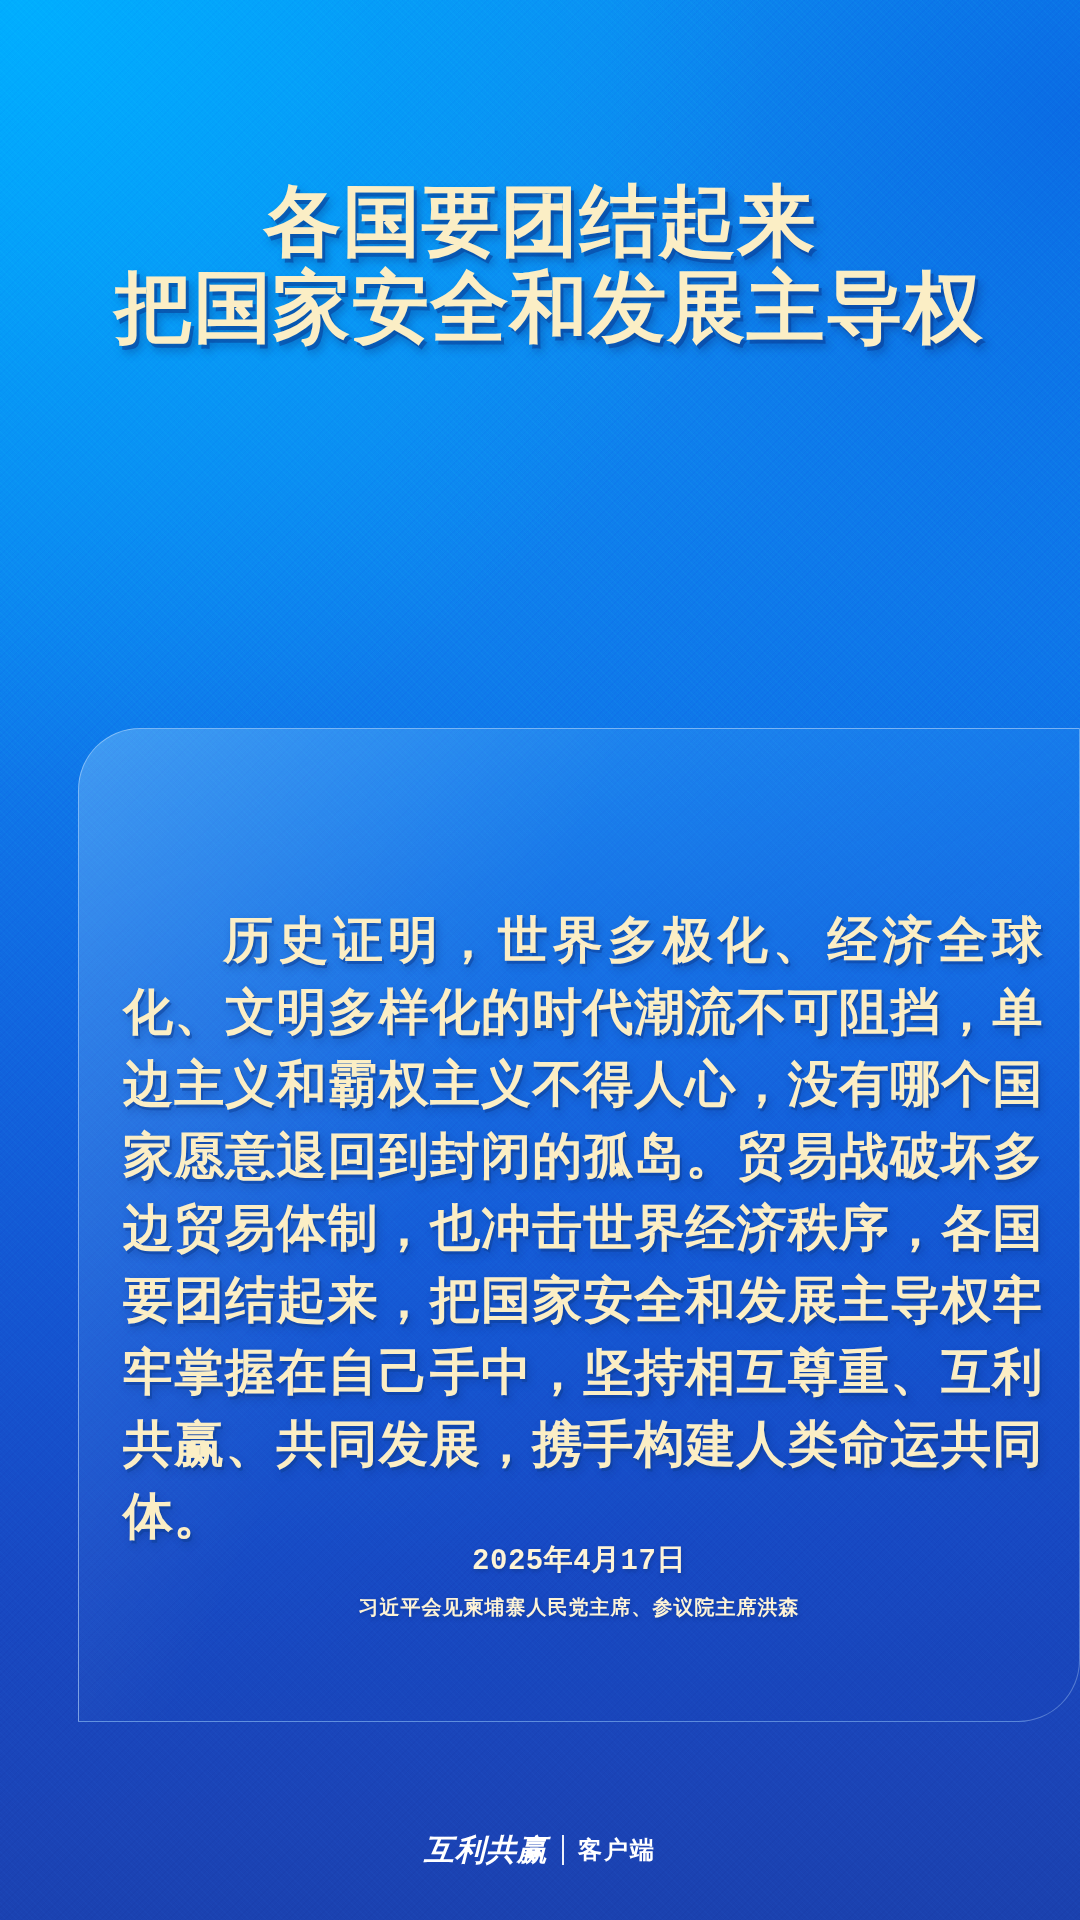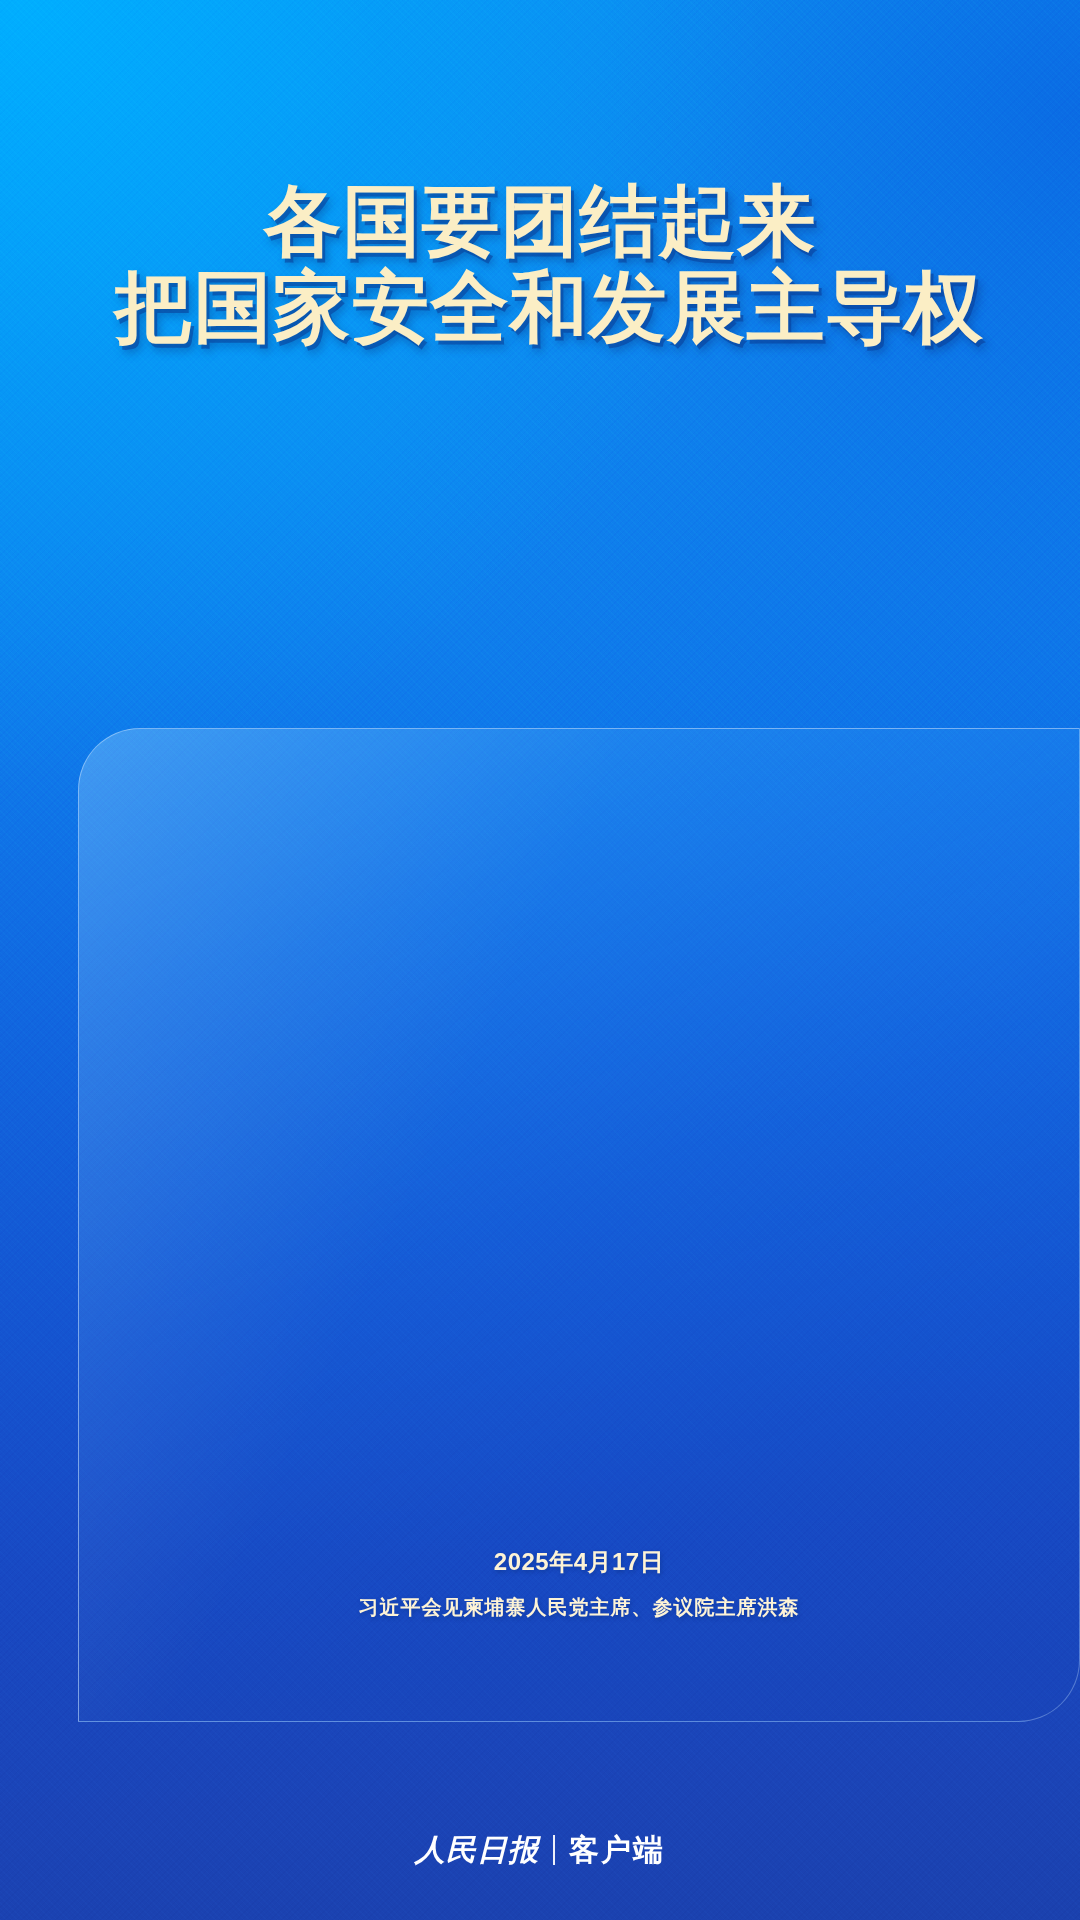--- a/index.html
+++ b/index.html
@@ -115,23 +115,23 @@
 
   
   .attrib {
     position:absolute;
     left:0; right:0; bottom:90px;
     text-align:center;
     z-index:2;
   }
   .attrib .date {
     display:block;
-    font-family:Liberation Sans, sans-serif;
-    font-weight:700;
-    font-size:24px;
+    font-family:Liberation Mono, monospace;
+    font-weight:700;
+    font-size:29px;
     line-height:42px;
     color:#fdf3d6;
     letter-spacing:0.5px;
     text-shadow:1px 2px 4px rgba(8,45,120,0.45);
   }
   .attrib .src {
     display:block;
     font-family:"DejaVu Serif", "Liberation Serif", serif;
     font-weight:700;
     font-size:20px;
@@ -161,47 +161,48 @@
     line-height:36px;
   }
   .footer .divider {
     width:2px; height:30px;
     background:#ffffff;
     opacity:0.92;
   }
   .footer .product {
     font-family:"DejaVu Sans", sans-serif;
     font-weight:700;
-    font-size:30px;
+    font-size:24px;
     color:#ffffff;
     letter-spacing:2px;
     line-height:36px;
   }
 </style>
 </head>
 <body>
 
 <div class="poster">
 
   <div class="texture"></div>
 
   <div class="headline">
     <span class="hl hl-1">各国要团结起来</span>
     <span class="hl hl-2">把国家安全和发展主导权</span>
   </div>
 
   <div class="card">
     <div class="card-sheen"></div>
 
+    <div class="quote">历史证明，世界多极化、经济全球化、文明多样化的时代潮流不可阻挡，单边主义和霸权主义不得人心，没有哪个国家愿意退回到封闭的孤岛。贸易战破坏多边贸易体制，也冲击世界经济秩序，各国要团结起来，把国家安全和发展主导权牢牢掌握在自己手中，坚持相互尊重、互利共赢、共同发展，携手构建人类命运共同体。</div>
 
     <div class="attrib">
       <span class="date">2025年4月17日</span>
       <span class="src">习近平会见柬埔寨人民党主席、参议院主席洪森</span>
     </div>
   </div>
 
   <div class="footer">
-    <span class="brand">人民日报</span>
+    <span class="brand">互利共赢</span>
     <span class="divider"></span>
     <span class="product">客户端</span>
   </div>
 
 </div>
 
 </body></html>

